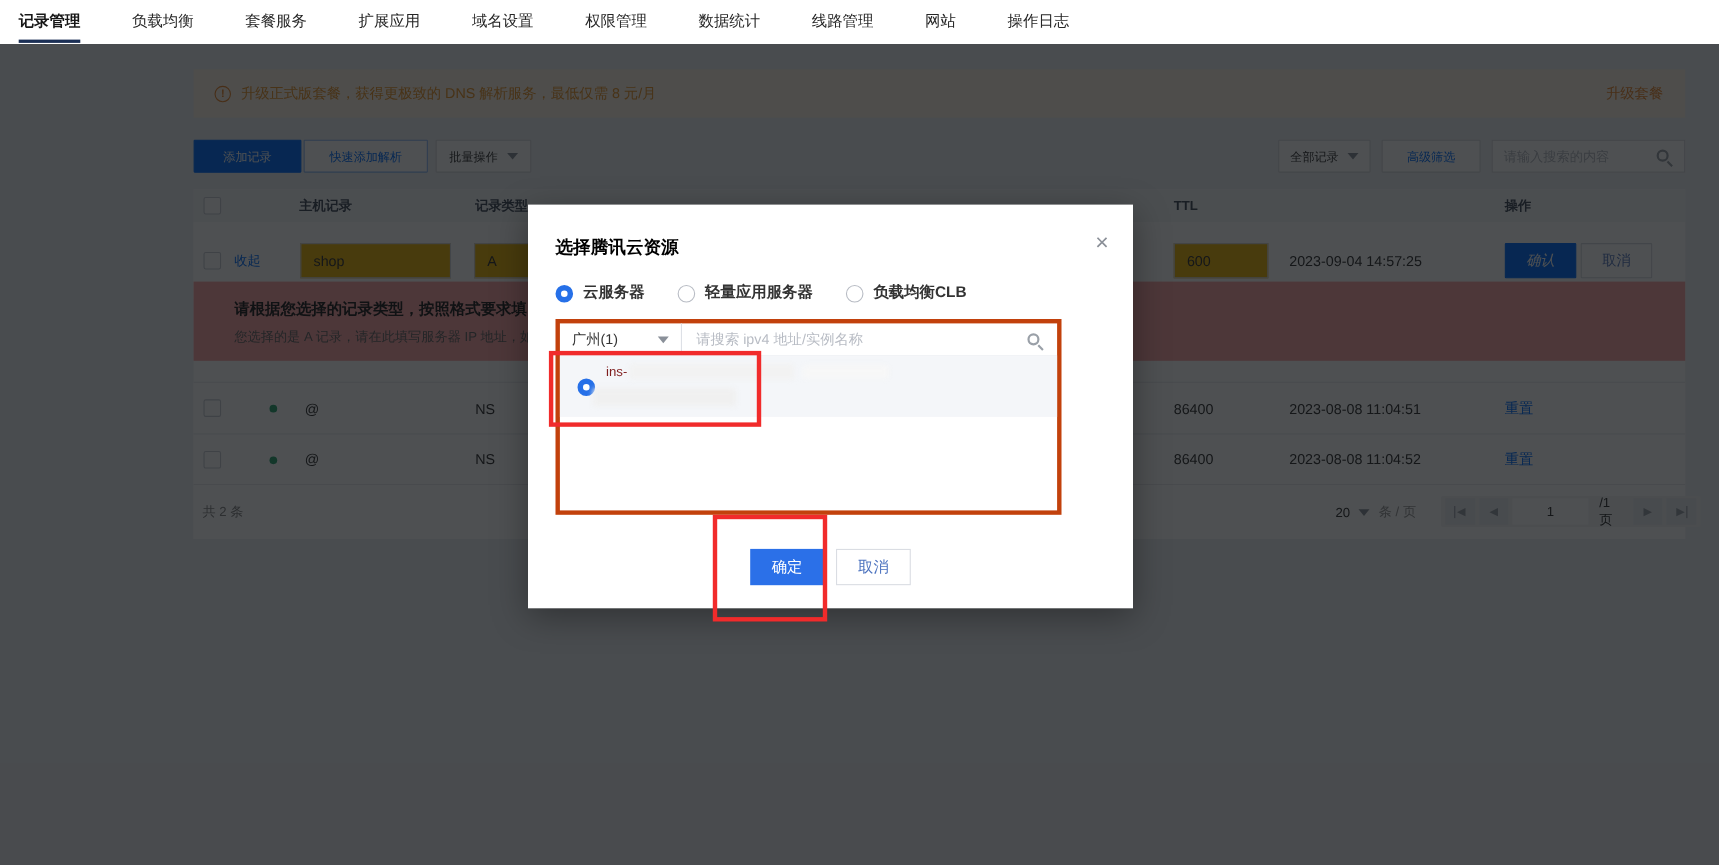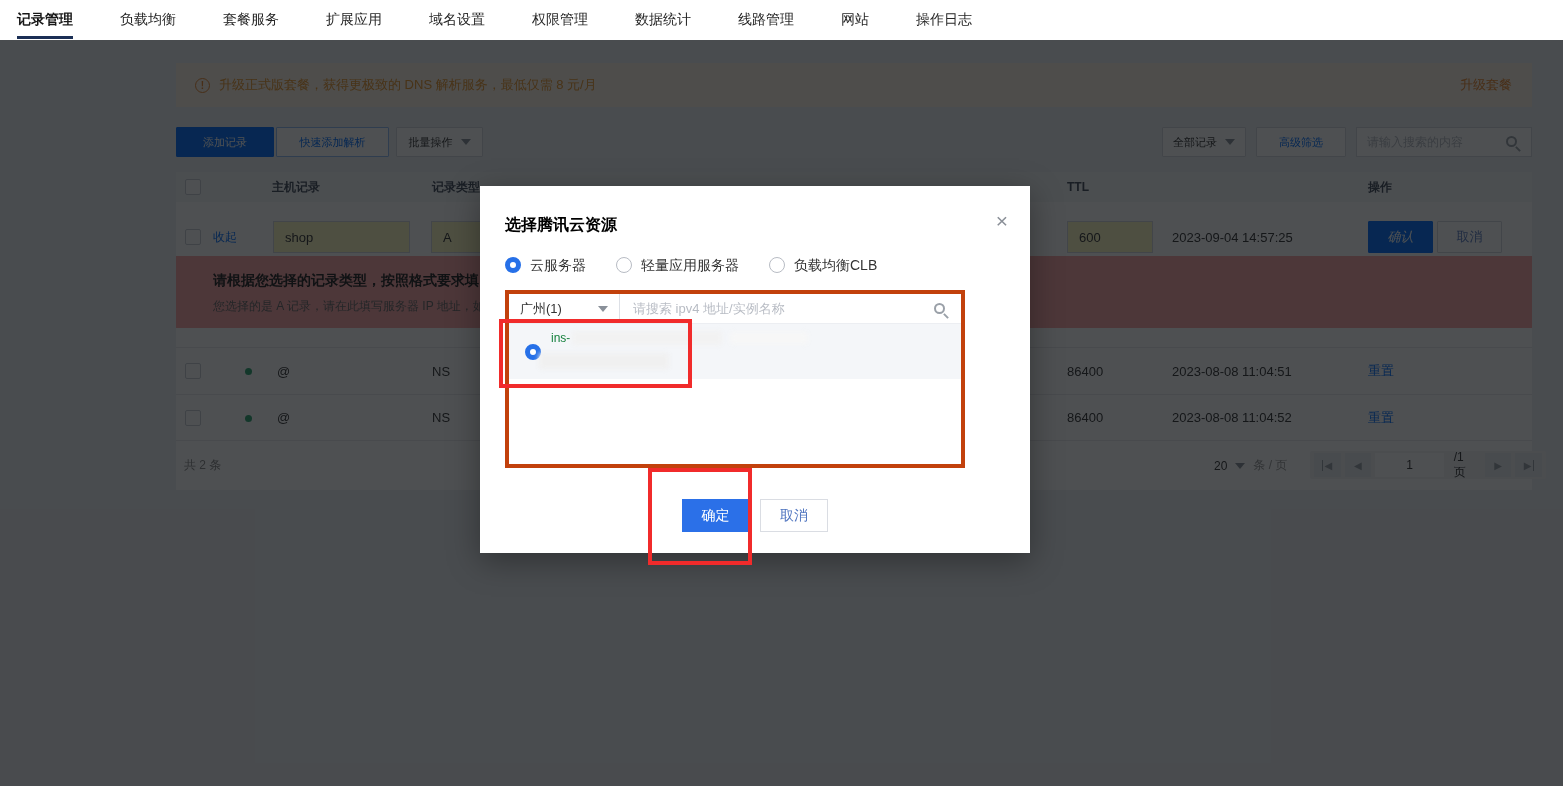--- a/index.html
+++ b/index.html
@@ -42,21 +42,21 @@
   .mag::after { content:""; position:absolute; width:2px; height:6px; background:#9aa0a8; left:9px; top:8px; transform:rotate(-45deg); }
   .searchbox .mag { right:14px; top:8px; }
 
   
   .thead { position:absolute; left:176px; top:172px; width:1356px; height:30px; background:#f5f6f8; font-size:12px; color:#414b5a; font-weight:bold; }
   .cell { position:absolute; top:0; height:100%; display:flex; align-items:center; }
   .checkbox { position:absolute; width:16px; height:16px; border:1px solid #c8ccd4; border-radius:2px; background:#fff; top:50%; margin-top:-8px; }
 
   .row-edit { position:absolute; left:176px; top:202px; width:1356px; height:70px; background:#fff; font-size:12px; color:#333; }
   .link { color:#006eff; cursor:pointer; font-size:12px; }
-  .tinput { position:absolute; height:32px; border:1px solid #d5d8dd; background:#fef9c3; font-size:13px; color:#333; display:flex; align-items:center; padding-left:11px; top:50%; margin-top:-16px; }
+  .tinput { position:absolute; height:32px; border:1px solid #d5d8dd; background:#eab308; font-size:13px; color:#333; display:flex; align-items:center; padding-left:11px; top:50%; margin-top:-16px; }
   .rowbtn { position:absolute; top:50%; margin-top:-16px; height:32px; width:65px; font-size:13px; }
 
   .hintblock { position:absolute; left:176px; top:256px; width:1356px; height:72px; background:#fca5a5; }
   .hint-title { position:absolute; left:37px; top:16px; font-size:14px; font-weight:bold; color:#222; white-space:nowrap; overflow:hidden; max-width:270px; }
   .hint-desc { position:absolute; left:37px; top:42px; font-size:12px; color:#666; white-space:nowrap; overflow:hidden; max-width:272px; }
 
   .row-ns { position:absolute; left:176px; width:1356px; height:47px; background:#fff; border-top:1px solid #e8eaed; font-size:13px; color:#333; }
   .dot { position:absolute; width:7px; height:7px; border-radius:50%; background:#2ba471; top:50%; margin-top:-3px; }
 
   .tfoot { position:absolute; left:176px; top:441px; width:1356px; height:49px; background:#fff; font-size:12px; color:#888; }
@@ -68,35 +68,35 @@
   .ptotal { color:#333; font-size:12px; margin:0 8px; }
 
   
   .overlay { position:absolute; left:0; top:40px; width:1563px; height:746px; background:rgba(10,12,15,0.72); z-index:5; }
 
   
   .modal { position:absolute; left:480px; top:186px; width:550px; height:367px; background:#fff; box-shadow:0 8px 30px rgba(0,0,0,.35); z-index:10; }
   .m-title { position:absolute; left:25px; top:29px; font-size:16px; font-weight:bold; color:#000; }
   .m-close { position:absolute; right:22px; top:24px; font-size:21px; color:#8a8f97; cursor:pointer; line-height:1; }
   .m-radios { position:absolute; left:25px; top:257px; top:71px; display:flex; align-items:center; }
-  .radio-item { display:flex; align-items:flex-start; margin-right:30px; cursor:pointer; }
+  .radio-item { display:flex; align-items:flex-end; margin-right:30px; cursor:pointer;font-weight:bold; }
   .radio { width:16px; height:16px; border-radius:50%; border:1px solid #b8bcc4; background:#fff; margin-right:9px; }
   .radio.on { border:5px solid #2670e8; }
   .radio-label { font-size:14px; color:#333; }
 
   .m-box { position:absolute; left:25px; top:104px; width:460px; height:178px; border:4px solid #c2410c; background:#fff; }
   .m-region { position:absolute; left:0; top:0; width:111px; height:29px; border-right:1px solid #dde0e6; display:flex; align-items:center; justify-content:space-between; padding:0 11px; font-size:13px; color:#333; cursor:pointer; }
   .m-region .caret { margin-left:0; }
   .m-search { position:absolute; left:111px; top:0; right:0; height:29px; display:flex; align-items:center; border-bottom:0; }
   .m-search .ph { font-size:13px; color:#b8bcc4; padding-left:13px; }
   .m-search .mag { right:16px; top:9px; }
   .m-listrule { position:absolute; left:0; top:29px; right:0; border-top:1px solid #eceef2; }
   .m-item { position:absolute; left:0; top:30px; right:0; height:55px; background:#f4f6f9; cursor:pointer; }
   .m-item .radio { position:absolute; left:16px; top:20px; }
-  .ins-line { position:absolute; left:42px; top:7px; font-size:12px; color:#15803d; display:flex; align-items:center; }
+  .ins-line { position:absolute; left:42px; top:7px; font-size:12px; color:#7f1d1d; display:flex; align-items:center; }
   .redact { display:inline-block; background:#f2f2f2; border-radius:2px; filter:blur(2.5px); }
   .ins-line .r1 { width:150px; height:14px; margin-left:2px; }
   .ins-line .r2 { width:78px; height:12px; margin-left:8px; background:#f7f7f7; }
   .ins-line2 { position:absolute; left:30px; top:29px; }
   .ins-line2 .r3 { width:130px; height:16px; background:#f0f0f0; }
 
   .m-confirm { position:absolute; left:202px; top:313px; width:67px; height:33px; background:#2b70e8; color:#fff; font-size:14px; border:none; }
   .m-cancel { position:absolute; left:280px; top:313px; width:68px; height:33px; background:#fff; color:#4d73bf; font-size:14px; border:1px solid #dadde3; }
 
   

